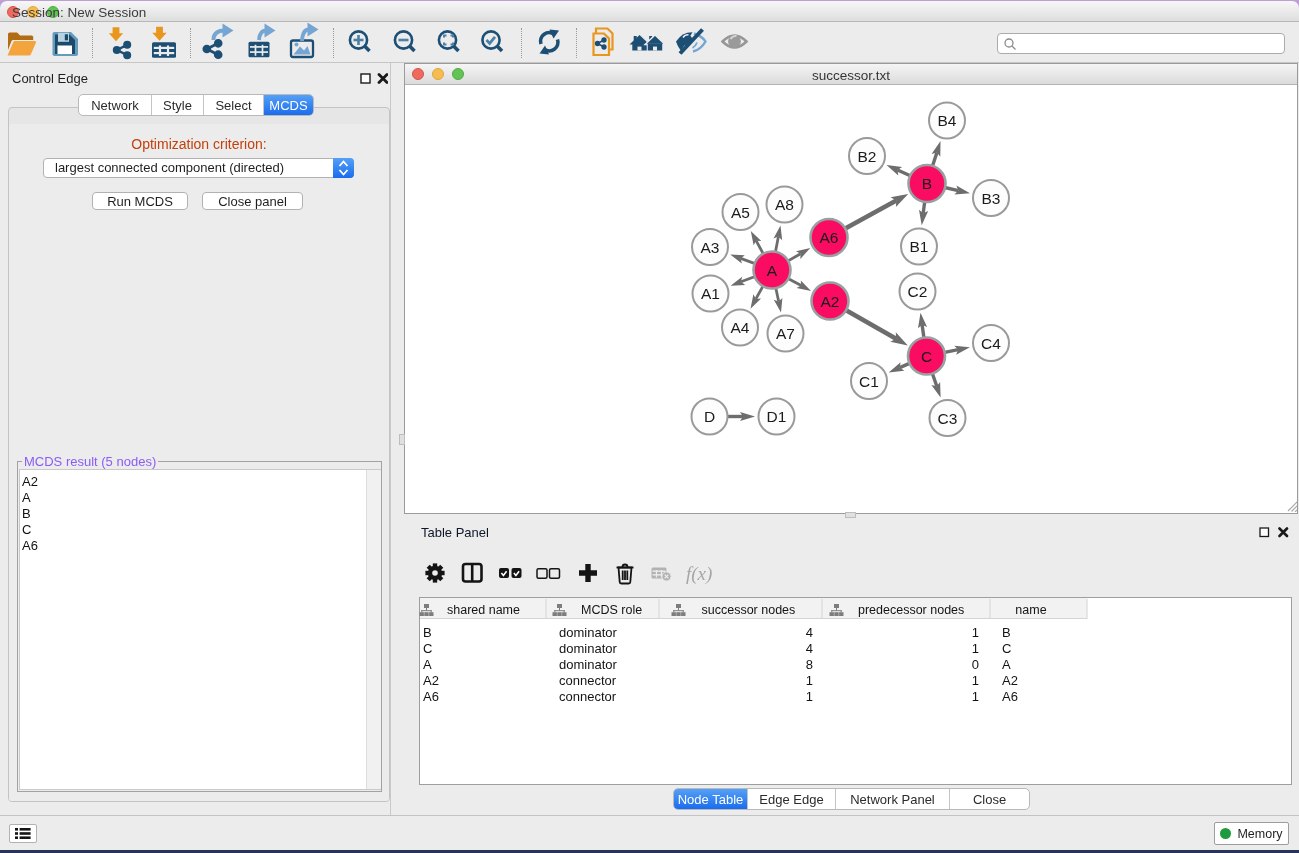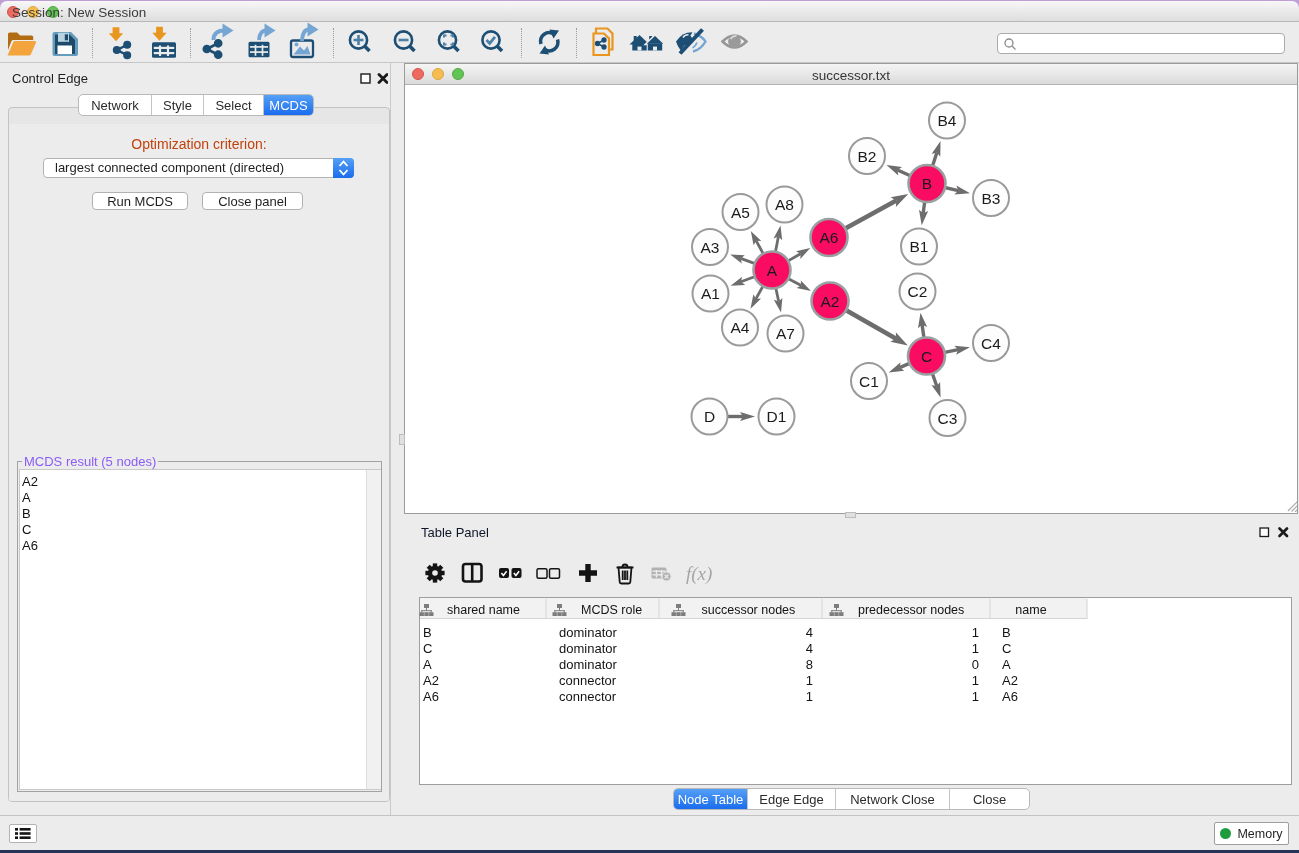--- a/index.html
+++ b/index.html
@@ -412,21 +412,21 @@
     <text x="423" y="700.5" font-size="13" fill="#141414">A6</text>
     <text x="559" y="700.5" font-size="13" fill="#141414">connector</text>
     <text x="813" y="700.5" font-size="13" fill="#141414" text-anchor="end">1</text>
     <text x="979" y="700.5" font-size="13" fill="#141414" text-anchor="end">1</text>
     <text x="1002" y="700.5" font-size="13" fill="#141414">A6</text>
   </svg>
 
 <div class="abs seg" style="left:673px;top:788px;width:357px">
   <div class="sel" style="width:74px">Node Table</div>
     <div style="width:88px">Edge Edge</div>
-    <div style="width:114px">Network Close</div>
+    <div style="width:114px">Network Panel</div>
     <div style="flex:1">Close</div>
 </div>
 
 <div class="abs" style="left:0;top:815px;width:1299px;height:35px;background:#ececec;border-top:1px solid #c3c3c3"></div>
 <div class="abs btn" style="left:9px;top:824px;width:28px;height:19px;border-radius:2px">
 <svg width="16" height="13" viewBox="0 0 16 13">
       <g fill="#141414">
         <rect x="0" y="1" width="3" height="2.6"></rect>
         <rect x="0" y="5.2" width="3" height="2.6"></rect>
         <rect x="0" y="9.4" width="3" height="2.6"></rect>

